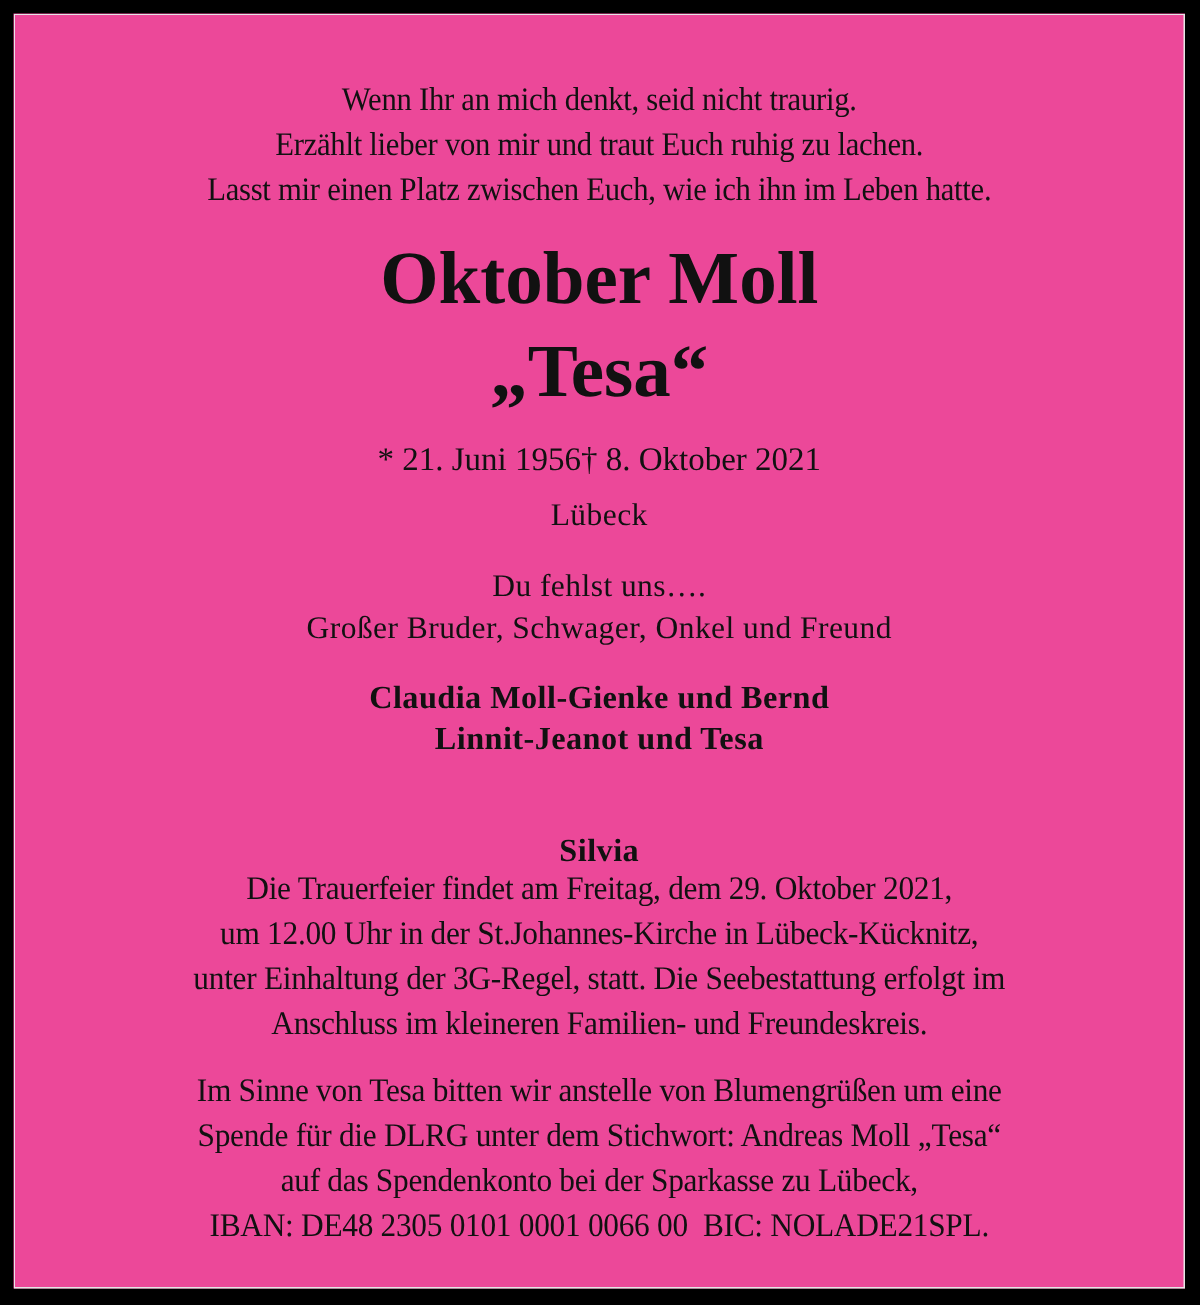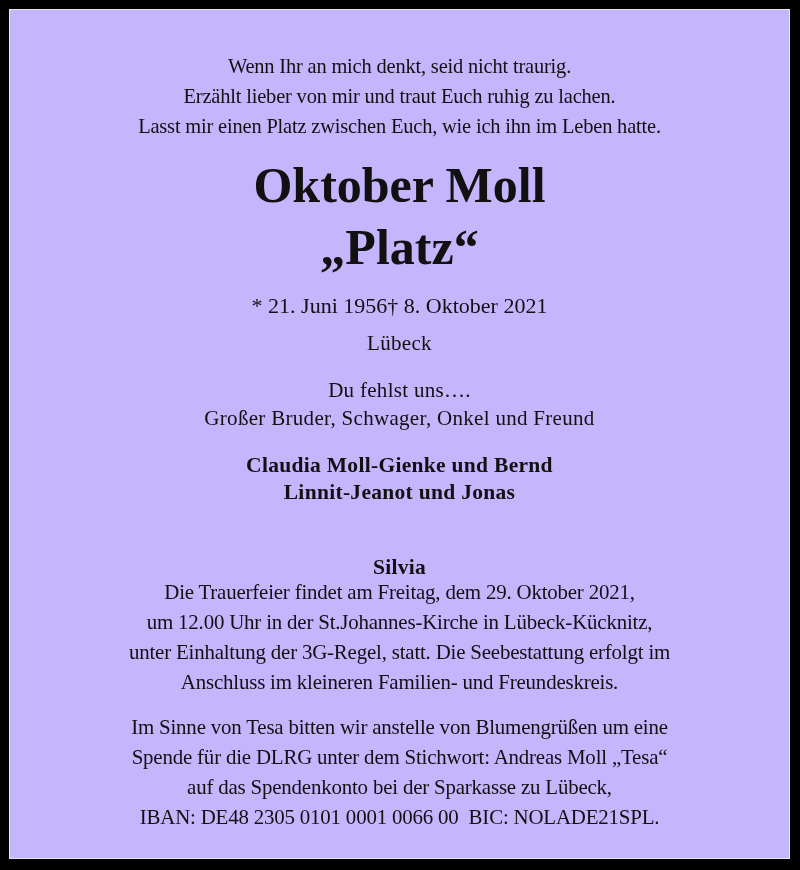--- a/index.html
+++ b/index.html
@@ -8,21 +8,21 @@
     background: #000;
     position: relative;
     overflow: hidden;
     font-family: "Liberation Serif", "DejaVu Serif", serif;
     color: #111;
   }
   .card {
     position: absolute;
     left: 9px; top: 9px;
     width: 781px; height: 850px;
-    background: #c4b5fd;
+    background: #ec4899;
     box-shadow: inset 0 0 0 1px #e6e6e6;
   }
   .line {
     position: absolute;
     left: 0; right: 0;
     text-align: center;
     white-space: nowrap;
     transform-origin: center top;
   }
   .poem { font-size: 22px; letter-spacing: -0.2px; transform: scaleX(0.93); }
@@ -36,32 +36,32 @@
 </head>
 <body>
 
 <div class="card">
 
   <div class="line poem" style="top:44px">Wenn Ihr an mich denkt, seid nicht traurig.</div>
   <div class="line poem" style="top:74px">Erzählt lieber von mir und traut Euch ruhig zu lachen.</div>
   <div class="line poem" style="top:104px">Lasst mir einen Platz zwischen Euch, wie ich ihn im Leben hatte.</div>
 
   <div class="line name" style="top:147px">Oktober Moll</div>
-  <div class="line name" style="top:209px">„Platz“</div>
+  <div class="line name" style="top:209px">„Tesa“</div>
 
   <div class="line dates" style="top:284px">
     <span style="">* 21. Juni 1956</span><span>† 8. Oktober 2021</span>
   </div>
   <div class="line reg" style="top:369px">Du fehlst uns….</div>
 
   <div class="line reg" style="top:322px">Lübeck</div>
   <div class="line reg" style="top:397px">Großer Bruder, Schwager, Onkel und Freund</div>
 
   <div class="line bold" style="top:444px">Claudia Moll-Gienke und Bernd</div>
-  <div class="line bold" style="top:471px">Linnit-Jeanot und Jonas</div>
+  <div class="line bold" style="top:471px">Linnit-Jeanot und Tesa</div>
   <div class="line bold" style="top:546px">Silvia</div>
 
   <div class="line body" style="top:570px">Die Trauerfeier findet am Freitag, dem 29. Oktober 2021,</div>
   <div class="line body" style="top:600px">um 12.00 Uhr in der St.Johannes-Kirche in Lübeck-Kücknitz,</div>
   <div class="line body" style="top:630px">unter Einhaltung der 3G-Regel, statt. Die Seebestattung erfolgt im</div>
   <div class="line body" style="top:660px">Anschluss im kleineren Familien- und Freundeskreis.</div>
 
   <div class="line body" style="top:705px">Im Sinne von Tesa bitten wir anstelle von Blumengrüßen um eine</div>
   <div class="line body" style="top:735px">Spende für die DLRG unter dem Stichwort: Andreas Moll „Tesa“</div>
   <div class="line body" style="top:765px">auf das Spendenkonto bei der Sparkasse zu Lübeck,</div>

